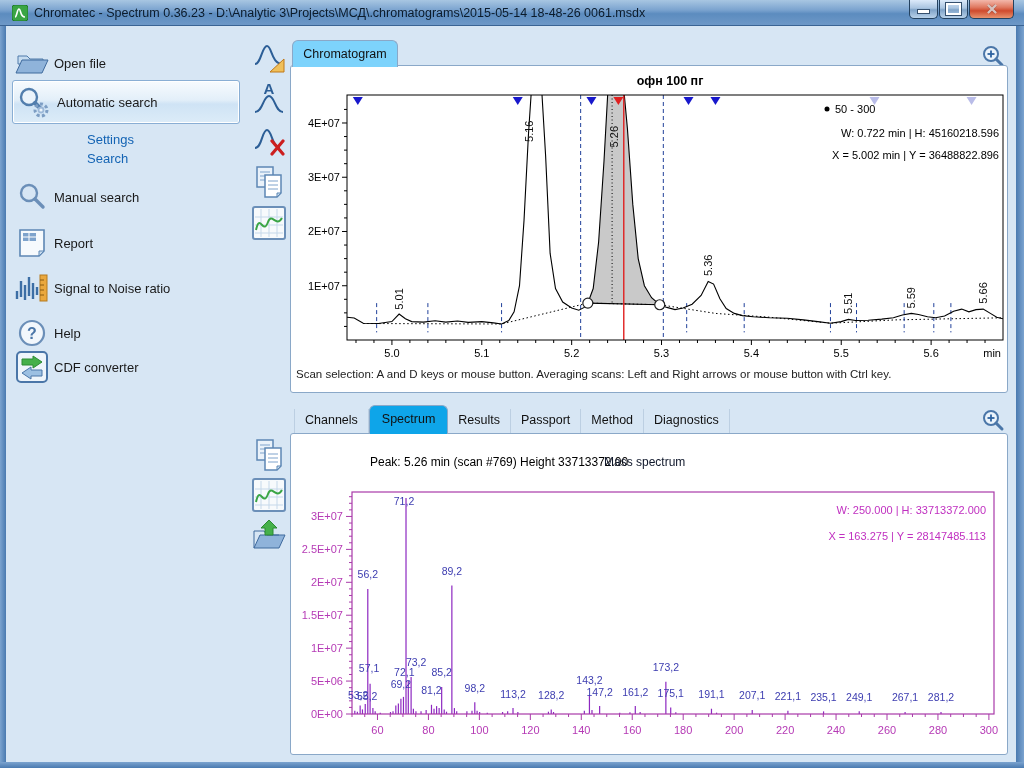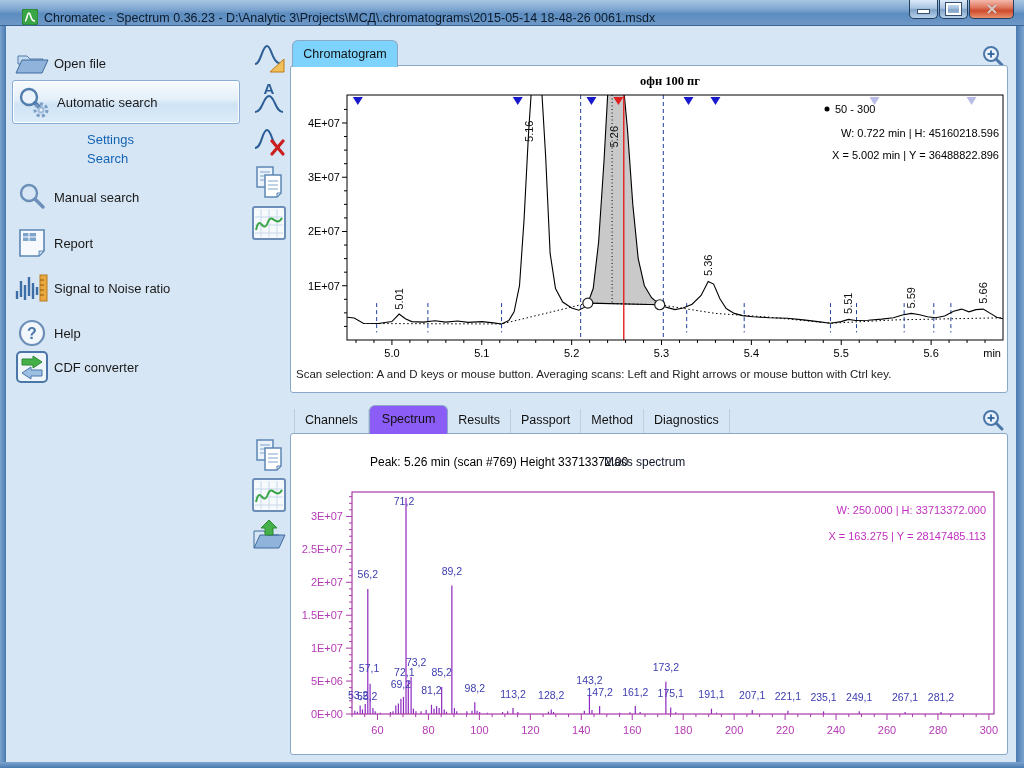--- a/index.html
+++ b/index.html
@@ -1,20 +1,20 @@
 <!DOCTYPE html>
 <html><head>
 <meta charset="utf-8">
 <style>
   html,body{margin:0;padding:0;background:#9db7d2;font-family:"Liberation Sans",sans-serif;}
   .window{position:relative;width:1024px;height:768px;background:#d7e6f4;overflow:hidden;}
   
   .titlebar{position:absolute;left:0;top:0;width:1024px;height:26px;
     background:linear-gradient(180deg,#a8c6e2 0%,#7ba3cf 40%,#5c8cbf 55%,#6d98c7 100%);
-    border-bottom:1px solid #3a6494;display:flex;align-items:flex-end;box-sizing:border-box;padding-left:22px;}
+    border-bottom:1px solid #3a6494;display:flex;align-items:center;box-sizing:border-box;padding-left:12px;}
   .title-text{font-size:12.5px;color:#0b1b2b;margin-left:6px;white-space:nowrap;}
   .edge{position:absolute;background:linear-gradient(90deg,#7ba3cf,#4a7ab0);}
   .edge.l{left:0;top:26px;bottom:0;width:6px;}
   .edge.r{right:0;top:26px;bottom:0;width:8px;background:linear-gradient(270deg,#7ba3cf,#4a7ab0);}
   .edge.b{left:0;right:0;bottom:0;height:6px;background:linear-gradient(0deg,#4a7ab0,#7ba3cf);}
   .winbtns{position:absolute;right:10px;top:0;display:flex;}
   .wbtn{height:19px;border:1px solid #23415f;border-top:none;border-radius:0 0 5px 5px;
     display:flex;align-items:center;justify-content:center;box-sizing:border-box;margin-left:1px;
     background:linear-gradient(180deg,#dceafa 0%,#a9c4e0 45%,#7fa3c8 55%,#b9d2ea 100%);}
   .wbtn.min,.wbtn.max{width:29px;}
@@ -31,21 +31,21 @@
   .side-link{position:absolute;left:52px;font-size:13px;color:#1464b4;cursor:pointer;margin-left:35px;}
   
   .tool-btn{position:absolute;left:251px;width:36px;height:36px;display:flex;align-items:center;justify-content:center;cursor:pointer;}
   
   .panel{position:absolute;background:#fff;border:1px solid #8aa8c8;border-radius:3px;box-sizing:border-box;}
   .tab{position:absolute;background:#7dd3fc;border:1px solid #8aa8c8;border-bottom:none;border-radius:6px 6px 0 0;
     font-size:12.5px;color:#111;display:flex;align-items:center;justify-content:center;z-index:3;}
   .tabrow{position:absolute;display:flex;align-items:flex-end;height:26px;}
   .tabrow .titem{font-size:12.5px;color:#111;padding:4px 10px 6px 10px;border-right:1px solid #bccfe2;cursor:pointer;}
   .tabrow .titem:first-child{border-left:1px solid #bccfe2;}
-  .tabrow .titem.active{background:#8b5cf6;border:1px solid #8aa8c8;border-bottom:none;border-radius:6px 6px 0 0;
+  .tabrow .titem.active{background:#0ea5e9;border:1px solid #8aa8c8;border-bottom:none;border-radius:6px 6px 0 0;
     padding:6px 12px 8px 12px;position:relative;top:1px;z-index:4;}
   .chart-title{position:absolute;font-size:12.5px;font-weight:bold;color:#000;text-align:center;}
   .hint{position:absolute;font-size:11.5px;color:#222;}
   .peakinfo{position:absolute;font-size:12px;color:#000;}
   .masstitle{position:absolute;font-size:12px;font-weight:normal;color:#0f172a;}
   .zoombtn{position:absolute;width:26px;height:26px;cursor:pointer;}
   svg text{font-family:"Liberation Sans",sans-serif;}
 </style>
 </head>
 <body>
@@ -227,21 +227,21 @@
   </div>
   <div class="zoombtn" style="left:980px;top:44px;">
     <svg width="26" height="26" viewBox="0 0 26 26">
       <circle cx="11" cy="10" r="7" fill="#eaf3fb" stroke="#4a76a8" stroke-width="2"></circle>
       <line x1="16" y1="15" x2="22" y2="21" stroke="#4a76a8" stroke-width="3" stroke-linecap="round"></line>
       <line x1="7.5" y1="10" x2="14.5" y2="10" stroke="#2d62a0" stroke-width="1.8"></line>
       <line x1="11" y1="6.5" x2="11" y2="13.5" stroke="#2d62a0" stroke-width="1.8"></line>
     </svg>
   </div>
   <div class="panel" style="left:290px;top:65px;width:718px;height:328px;"></div>
-  <div class="chart-title" style="left:340px;top:74px;width:660px;font-family:Liberation Serif, serif;">офн 100 пг</div>
+  <div class="chart-title" style="left:340px;top:74px;width:660px;">офн 100 пг</div>
   <svg id="chromSvg" style="position:absolute;left:293px;top:87px;z-index:2;" width="712" height="284">
       <defs>
         <clipPath id="pc">
           <rect x="54" y="8" width="656" height="245"></rect>
         </clipPath>
       </defs>
       <polygon points="294.8,216.1 300.2,201.5 305.6,155.3 311.0,74.0 315.5,-7.4 329.9,-7.4 334.4,41.4 339.8,117.4 345.2,171.6 351.4,198.7 358.6,210.7 366.7,217.7 366.7,217.7 294.8,216.1" fill="#c9c9c9" clip-path="url(#pc)"></polygon>
       <polyline points="70.2,236.5 208.6,237.0 294.8,216.1 366.7,217.7 422.4,226.4 476.4,230.2 537.5,236.2 602.2,232.9 656.1,231.8 710.0,230.8" fill="none" stroke="#000" stroke-width="1" stroke-dasharray="1.5,2.5"></polyline>
       <line x1="83.65479452054748" y1="216.10912486939003" x2="83.65479452054748" y2="245.4048198260509" stroke="#20409a" stroke-width="1" stroke-dasharray="4,3"></line>
       <line x1="134.87671232876704" y1="216.10912486939003" x2="134.87671232876704" y2="245.4048198260509" stroke="#20409a" stroke-width="1" stroke-dasharray="4,3"></line>

